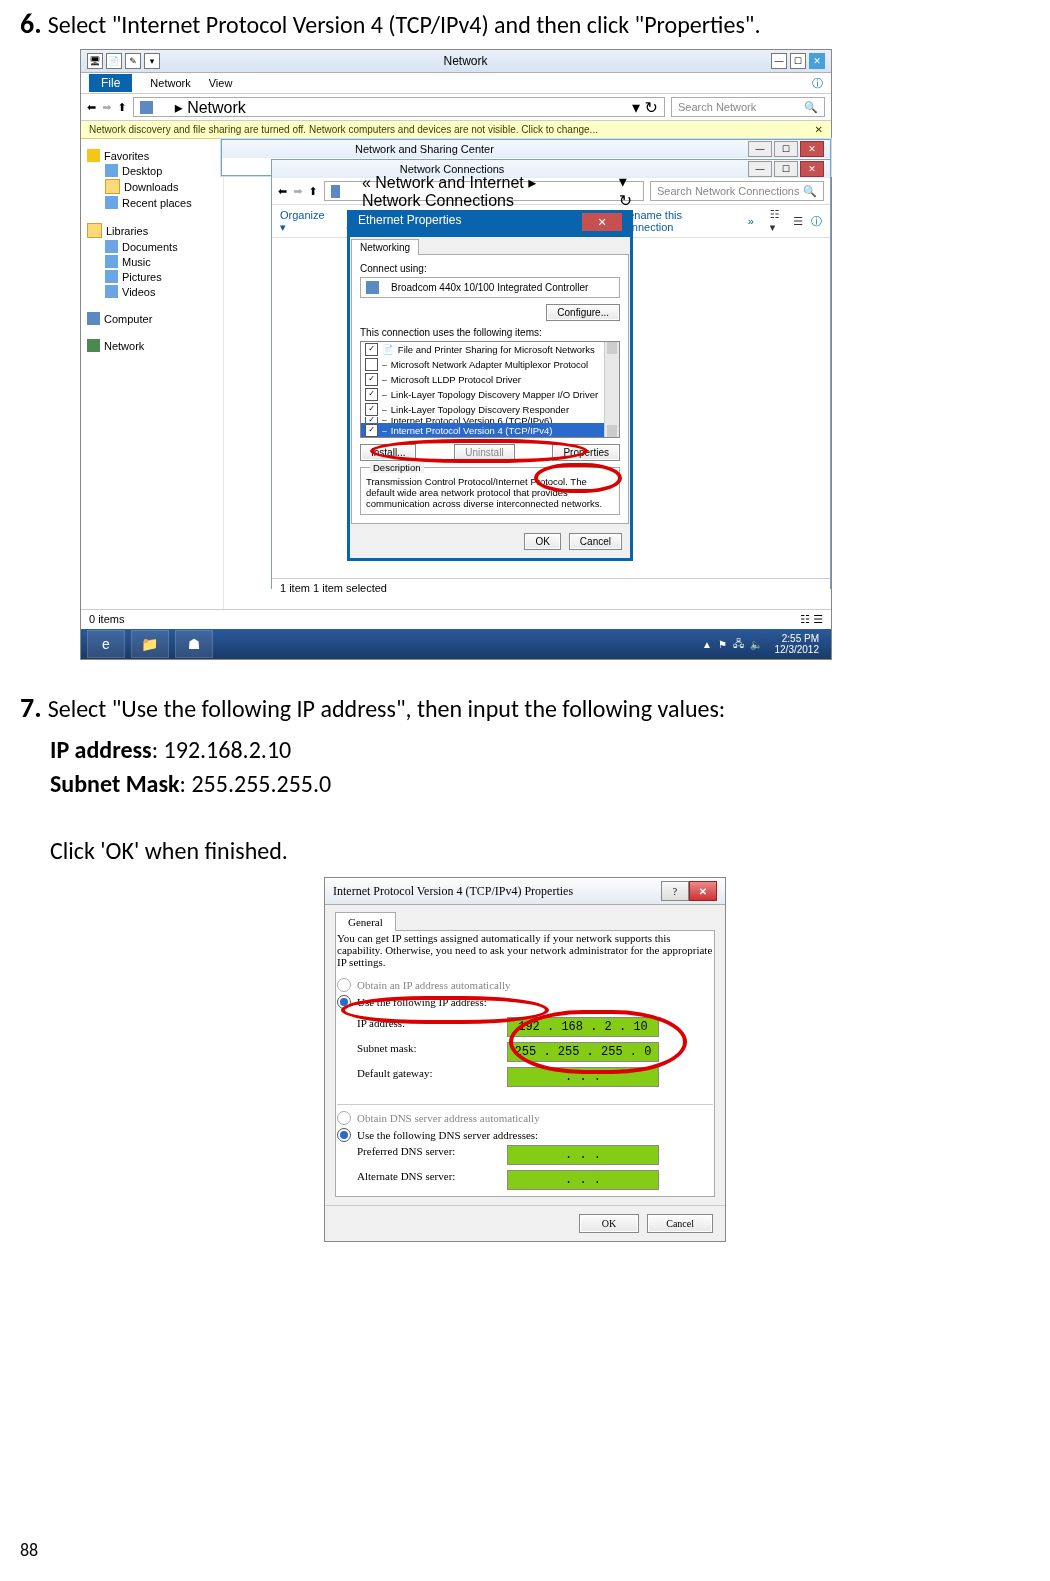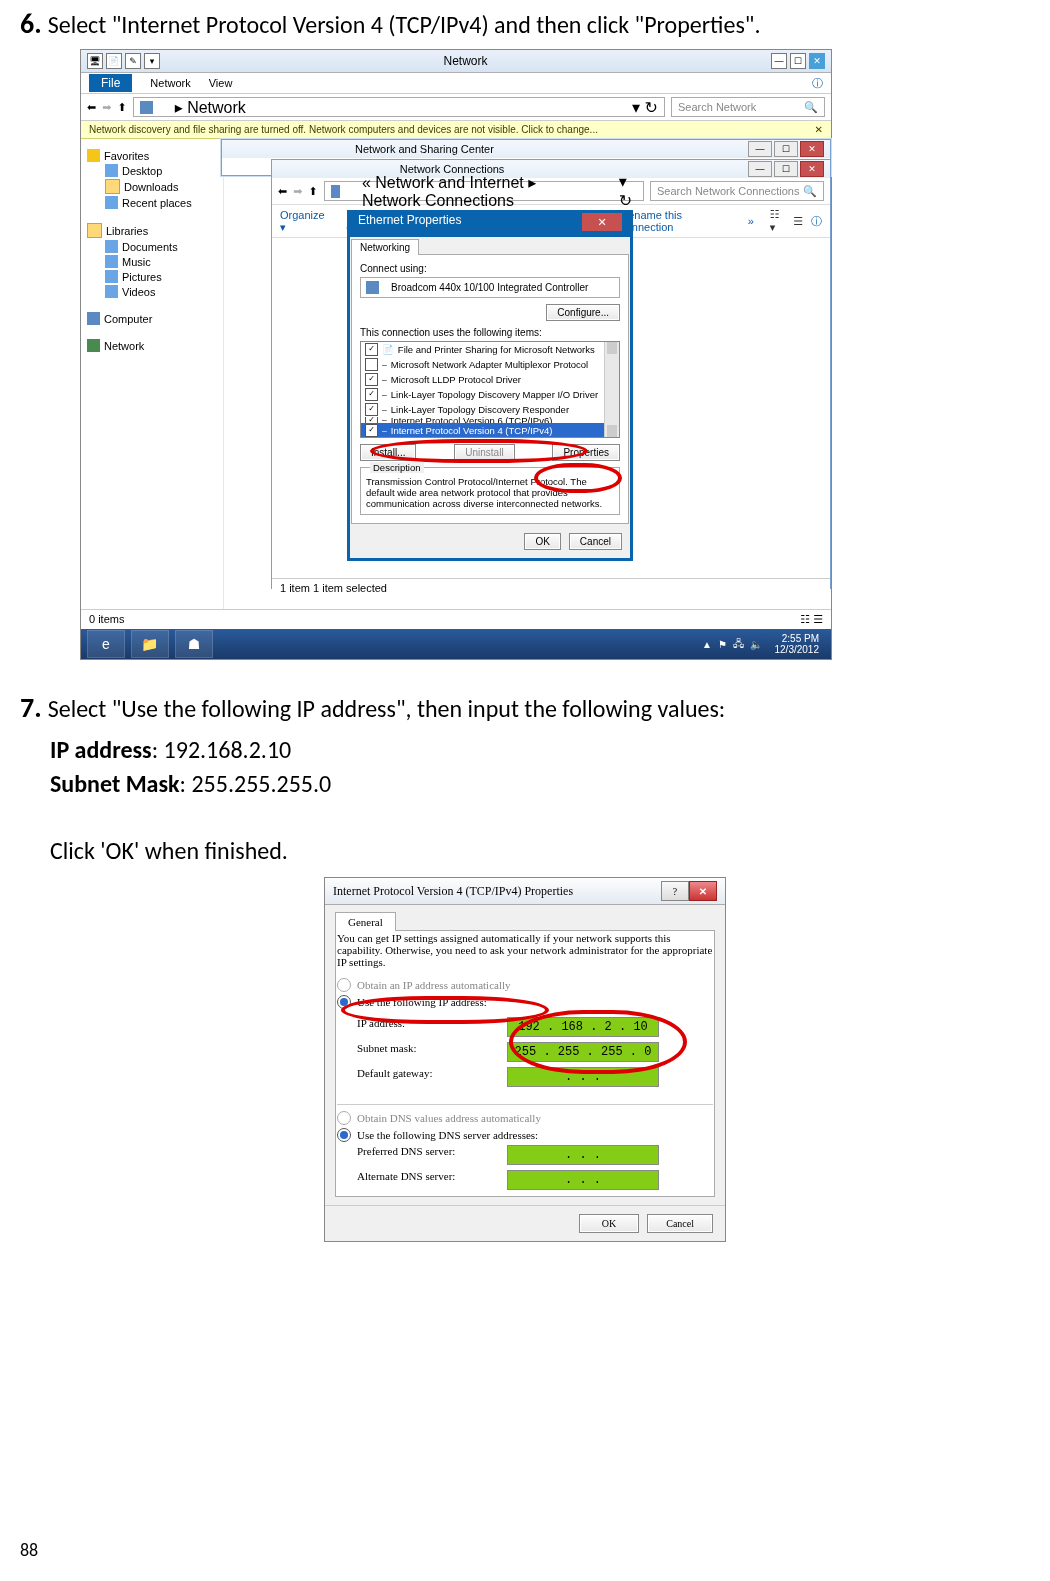--- a/index.html
+++ b/index.html
@@ -368,21 +368,21 @@
             <div class="ip-input">255 . 255 . 255 .  0</div>
           </div>
         <div class="field-row">
             <span class="flbl">Default gateway:</span>
             <div class="ip-input">.     .     .</div>
           </div>
       </div>
       <div style="border-top:1px solid #ccc;margin:6px 0"></div>
       <div class="radio">
           <span class="r dis"></span>
-          <span style="color:#888">Obtain DNS values address automatically</span>
+          <span style="color:#888">Obtain DNS server address automatically</span>
         </div>
       <div class="radio">
           <span class="r on"></span>
           <span>Use the following DNS server addresses:</span>
         </div>
       <div class="field-row">
           <span class="flbl">Preferred DNS server:</span>
           <div class="ip-input">.     .     .</div>
         </div>
       <div class="field-row">

